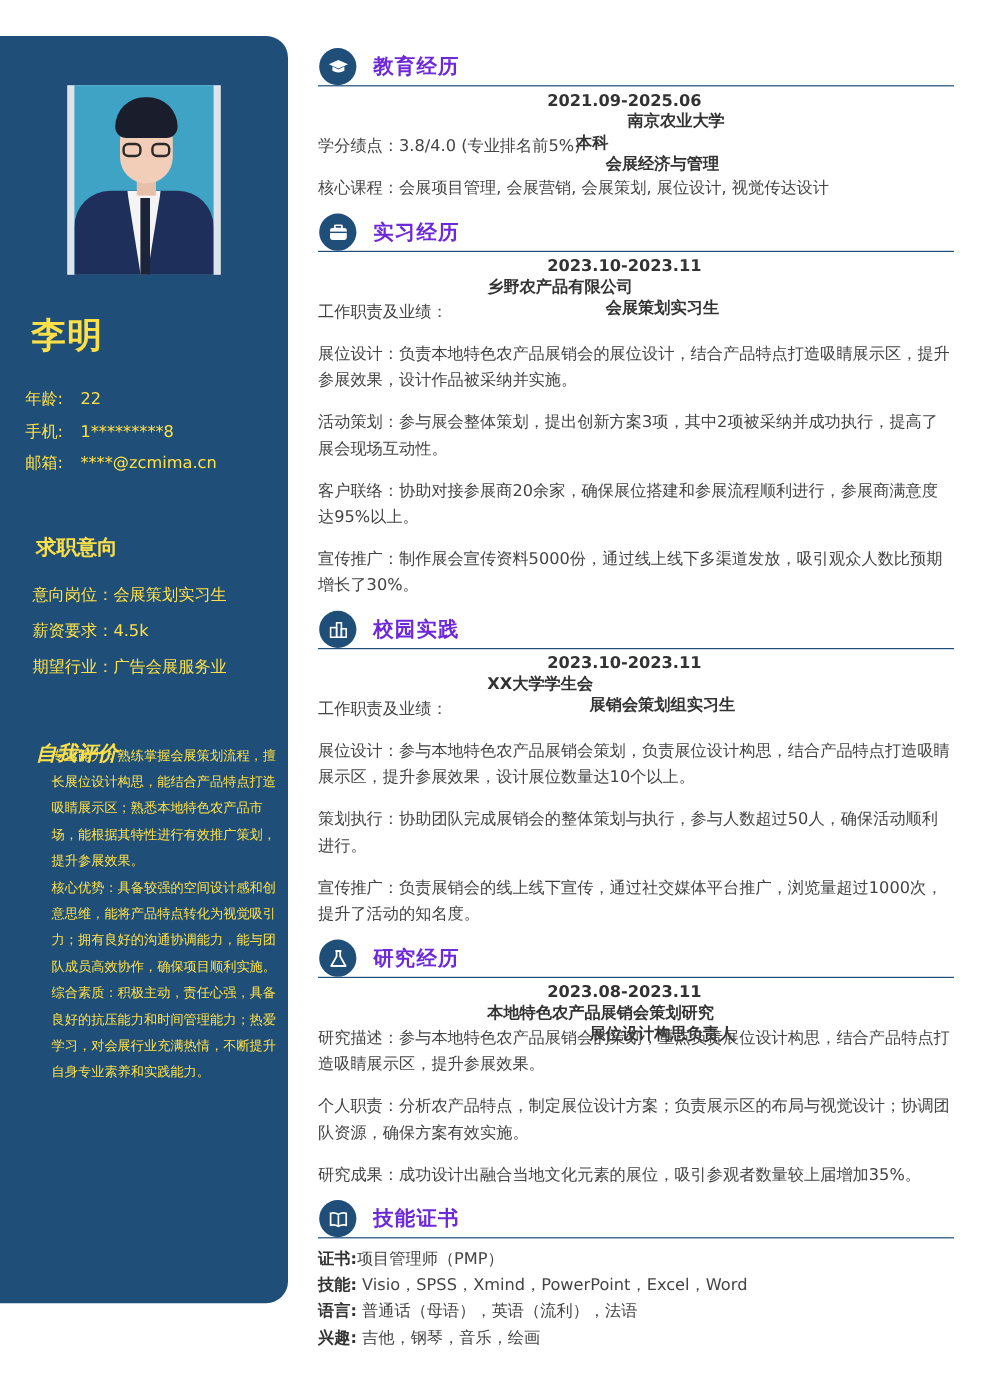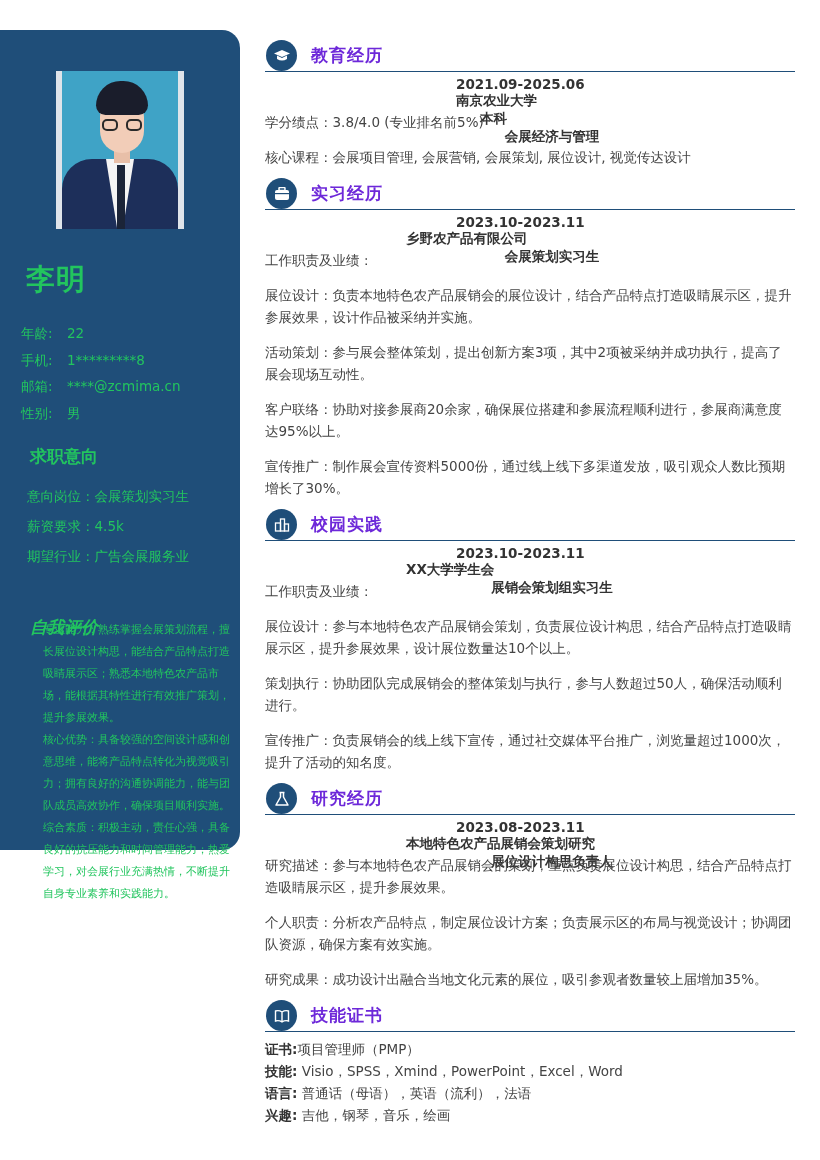--- a/index.html
+++ b/index.html
@@ -1,21 +1,21 @@
 <!DOCTYPE html>
 <html><head>
   <meta charset="utf-8">
   <style>
     * { margin: 0; padding: 0; box-sizing: border-box; }
     html, body { width: 820px; height: 1160px; background: #ffffff; overflow: hidden; }
     body { position: relative; font-family: "DejaVu Sans", "Liberation Sans", sans-serif; color: #333333; }
 
     .sidebar {
-      position: absolute; left: 0; top: 30px; width: 240px; height: 820px;
-      background: #1f4e79; border-radius: 0 18px 18px 0; color: #22c55e;
+      position: absolute; left: 0; top: 30px; width: 240px; height: 1056px;
+      background: #1f4e79; border-radius: 0 18px 18px 0; color: #fde047;
     }
     .photo {
       position: absolute; left: 56px; top: 41px; width: 128px; height: 158px;
       background: #dfe4ea; padding: 0 6px;
     }
     .photo-inner {
       width: 100%; height: 100%; background: #3fa3c6; position: relative; overflow: hidden;
     }
     .hair { position: absolute; left: 34px; top: 10px; width: 52px; height: 34px; background: #1a1d2b; border-radius: 26px 26px 10px 10px; }
     .face { position: absolute; left: 38px; top: 26px; width: 44px; height: 56px; background: #f2cdb8; border-radius: 20px 20px 22px 22px; }
@@ -35,21 +35,21 @@
     .intent-list { position: absolute; left: 27px; top: 451px; font-size: 13.5px; line-height: 30px; }
     .eval-text { position: absolute; left: 43px; top: 589px; width: 194px; font-size: 11px; line-height: 22px; }
 
     .main { position: absolute; left: 265px; top: 40px; width: 530px; }
     .section { margin-bottom: 10px; }
     .sec-head { display: flex; align-items: center; height: 32px; border-bottom: 1.5px solid #1f4e79; position: relative; }
     .sec-icon { width: 31px; height: 31px; border-radius: 50%; background: #1f4e79; display: flex; align-items: center; justify-content: center; margin-left: 1px; }
     .sec-title { margin-left: 14px; font-size: 17px; font-weight: bold; color: #6d28d9; letter-spacing: 1px; }
     .row-head { display: flex; font-size: 13.5px; font-weight: bold; color: #333; height: 22px; align-items: center; margin-top: 4px; flex-direction: column; }
     .rh-date { width: 148px; } .rh-org { width: 248px; } .rh-role { flex: 1; margin-left: 44px; }
-    .edu-head .rh-org { width: 148px; } .edu-head .rh-deg { width: 100px; }
+    .edu-head .rh-org { width: 148px; text-align: right; } .edu-head .rh-deg { width: 100px; }
     .para { font-size: 13.5px; line-height: 22px; color: #444; margin-top: 13px; }
     .skills-row { font-size: 13.5px; line-height: 22px; color: #444; }
     .skills-row b { color: #333; }
   </style>
 </head>
 <body>
 
 <div class="sidebar">
   <div class="photo">
     <div class="photo-inner">
@@ -65,21 +65,20 @@
         </div>
     </div>
   </div>
 
   <div class="name">李明</div>
 
   <div class="info-list">
     <div class="info-row"><span class="lbl">年龄:</span><span>22</span></div>
     <div class="info-row"><span class="lbl">手机:</span><span>1*********8</span></div>
     <div class="info-row"><span class="lbl">邮箱:</span><span>****@zcmima.cn</span></div>
-    <div class="info-row"><span class="lbl">性别:</span><span>男</span></div>
   </div>
 
   <div class="side-title" style="top:415px;">求职意向</div>
   <div class="intent-list">
     <div>意向岗位：会展策划实习生</div>
     <div>薪资要求：4.5k</div>
     <div>期望行业：广告会展服务业</div>
   </div>
 
   <div class="side-title" style="top:586px;font-style:italic;">自我评价</div>

